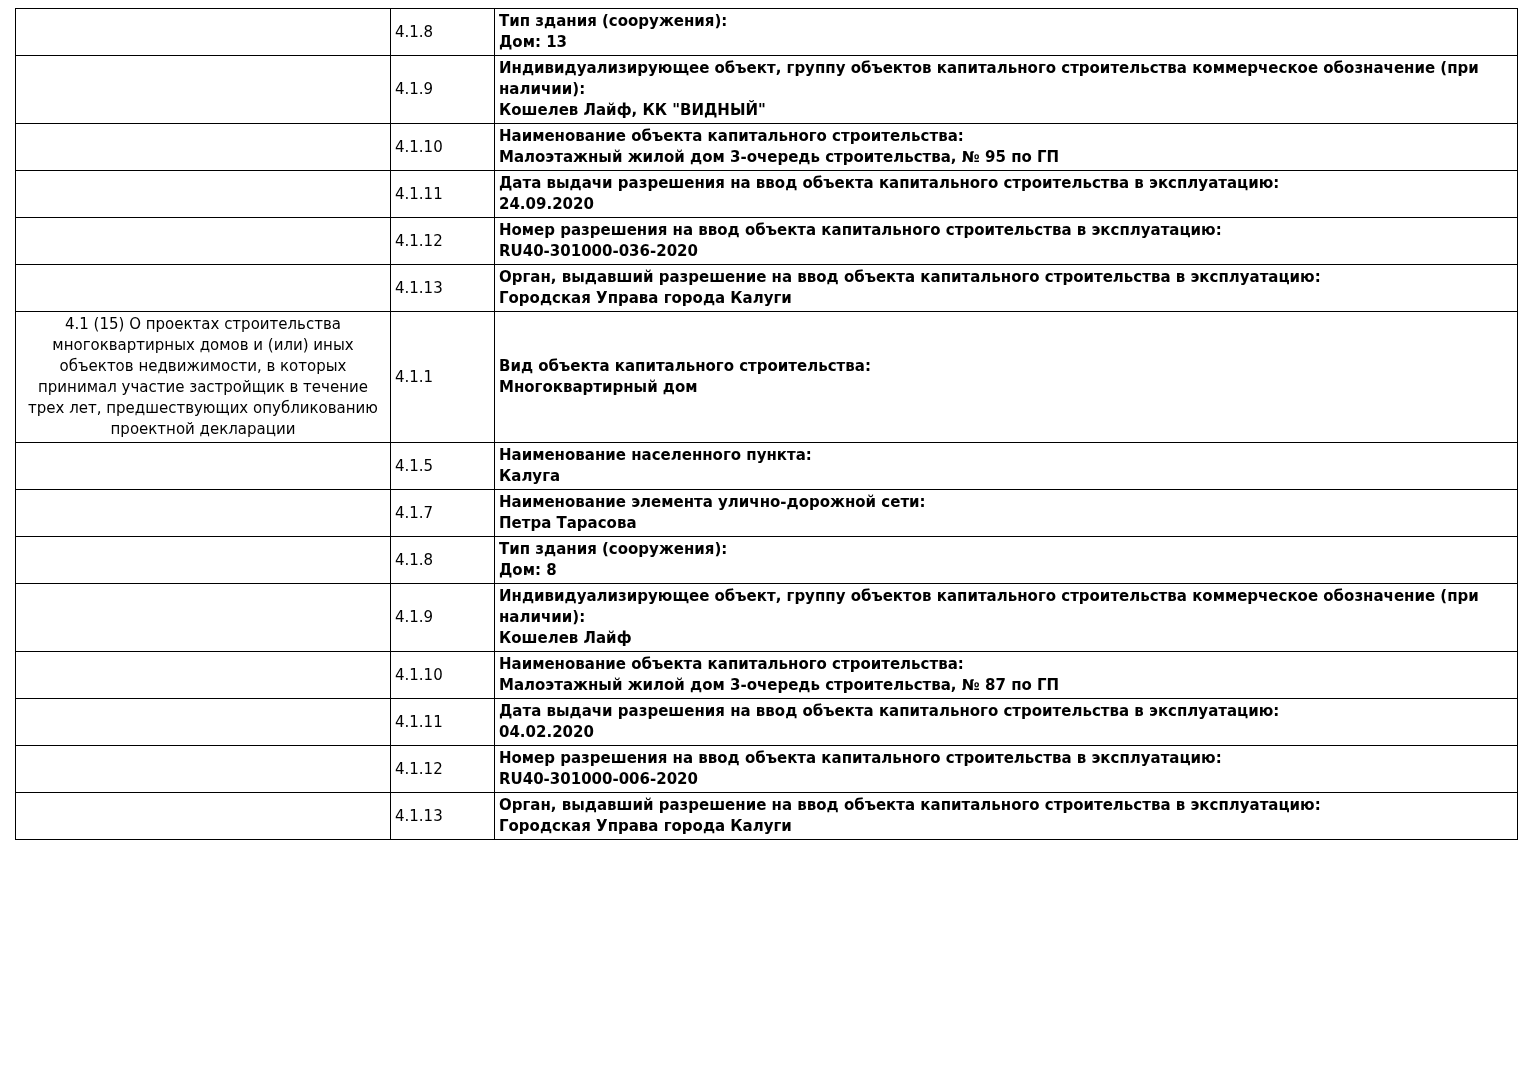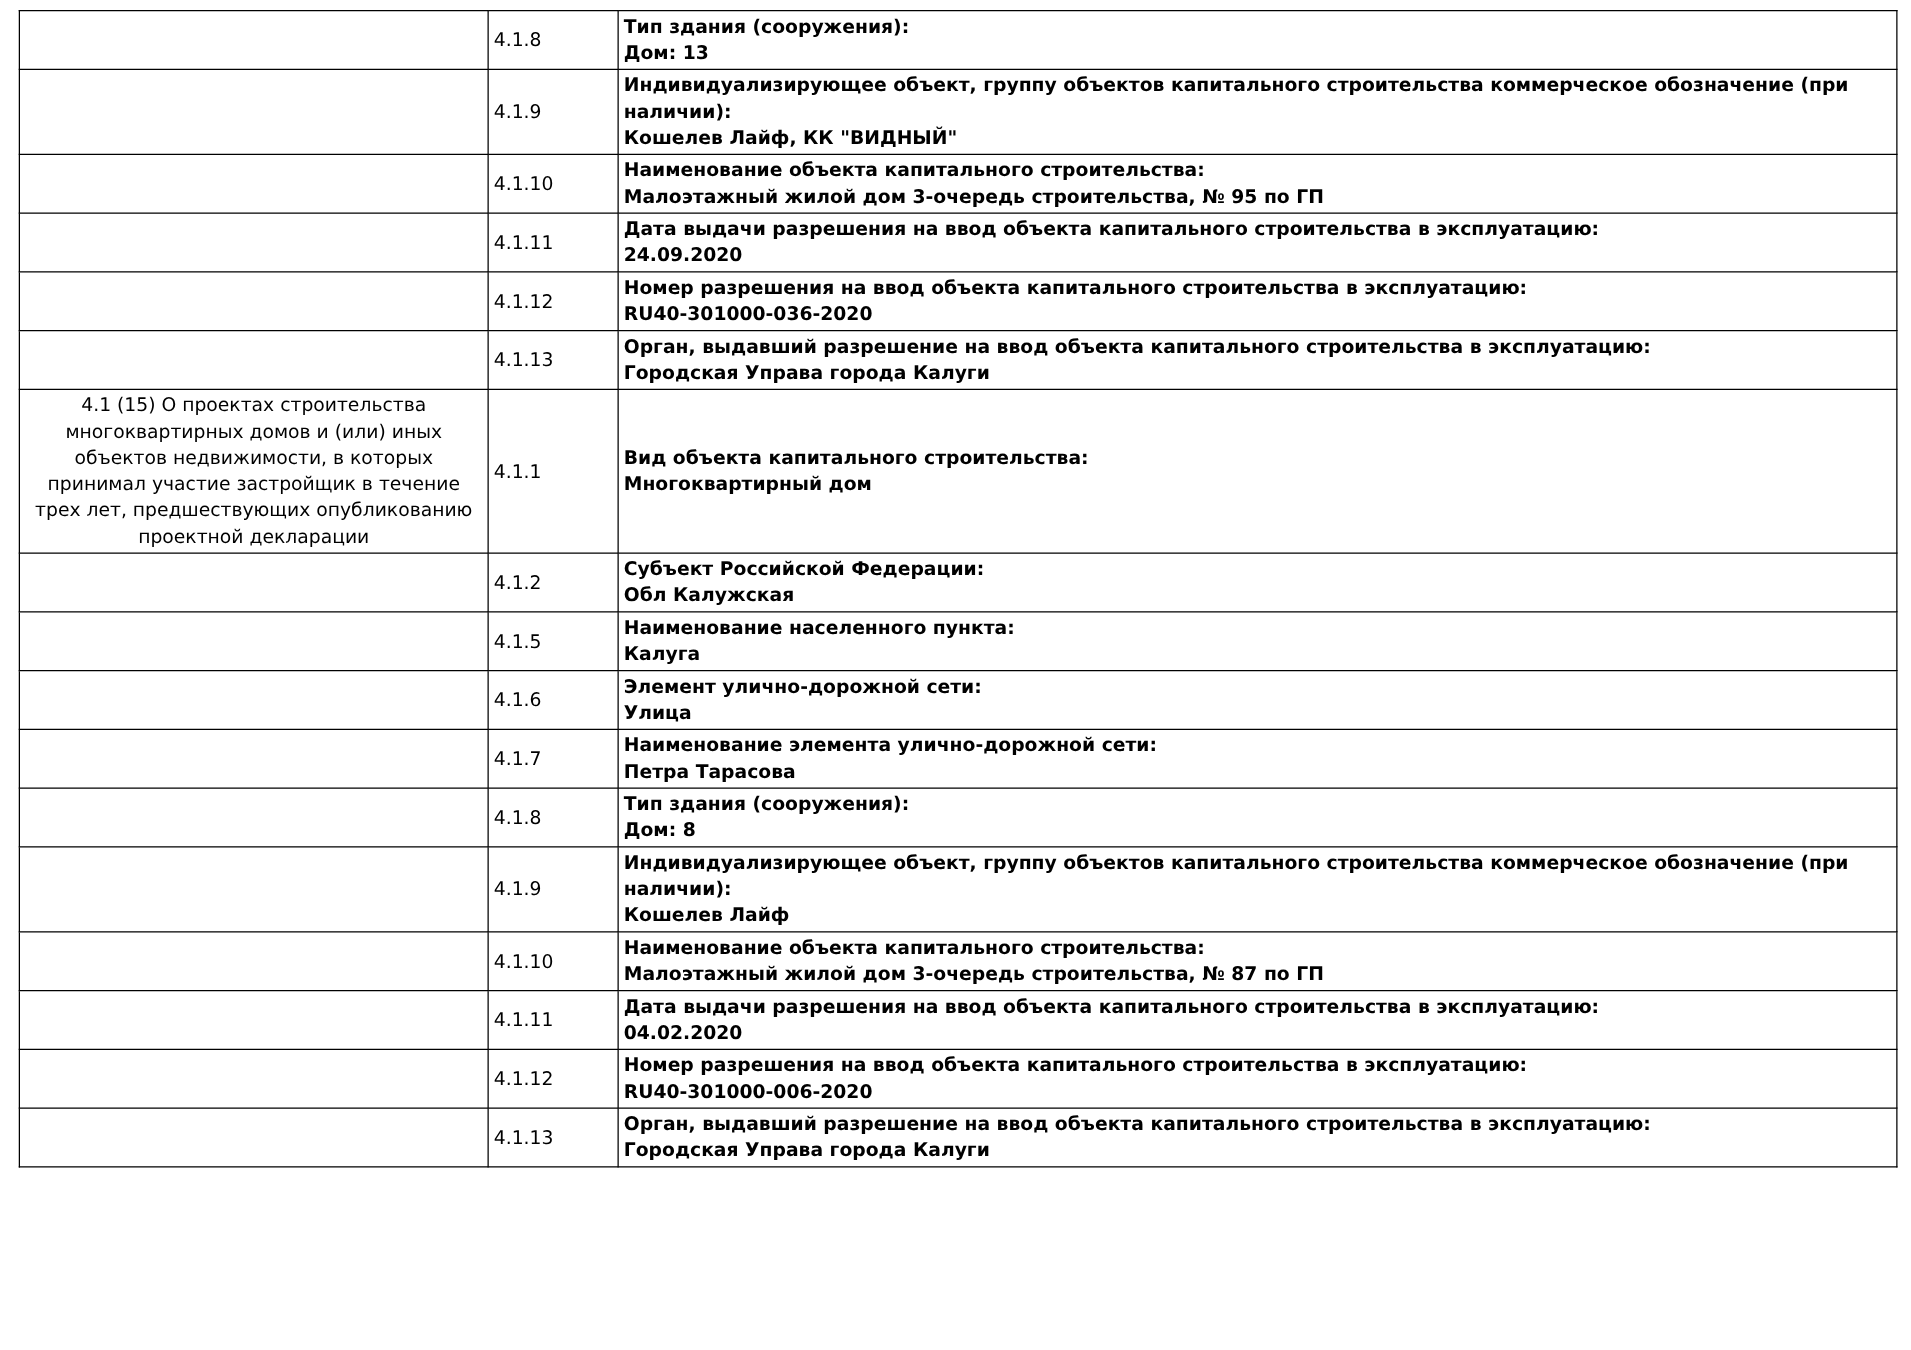--- a/index.html
+++ b/index.html
@@ -111,40 +111,24 @@
         <tr class="tall">
           <td class="section">4.1 (15) О проектах строительства многоквартирных домов и (или) иных объектов недвижимости, в которых принимал участие застройщик в течение трех лет, предшествующих опубликованию проектной декларации</td>
           <td class="code">4.1.1</td>
           <td class="content">
             <div class="label">Вид объекта капитального строительства:</div>
             <div class="value-line"><span class="val">Многоквартирный дом</span></div>
           </td>
         </tr>
         <tr>
           <td class="section"></td>
-          <td class="code">4.1.2</td>
-          <td class="content">
-            <div class="label">Субъект Российской Федерации:</div>
-            <div class="value-line"><span class="val">Обл Калужская</span></div>
-          </td>
-        </tr>
-        <tr>
-          <td class="section"></td>
           <td class="code">4.1.5</td>
           <td class="content">
             <div class="label">Наименование населенного пункта:</div>
             <div class="value-line"><span class="val">Калуга</span></div>
-          </td>
-        </tr>
-        <tr>
-          <td class="section"></td>
-          <td class="code">4.1.6</td>
-          <td class="content">
-            <div class="label">Элемент улично-дорожной сети:</div>
-            <div class="value-line"><span class="val">Улица</span></div>
           </td>
         </tr>
         <tr>
           <td class="section"></td>
           <td class="code">4.1.7</td>
           <td class="content">
             <div class="label">Наименование элемента улично-дорожной сети:</div>
             <div class="value-line"><span class="val">Петра Тарасова</span></div>
           </td>
         </tr>

